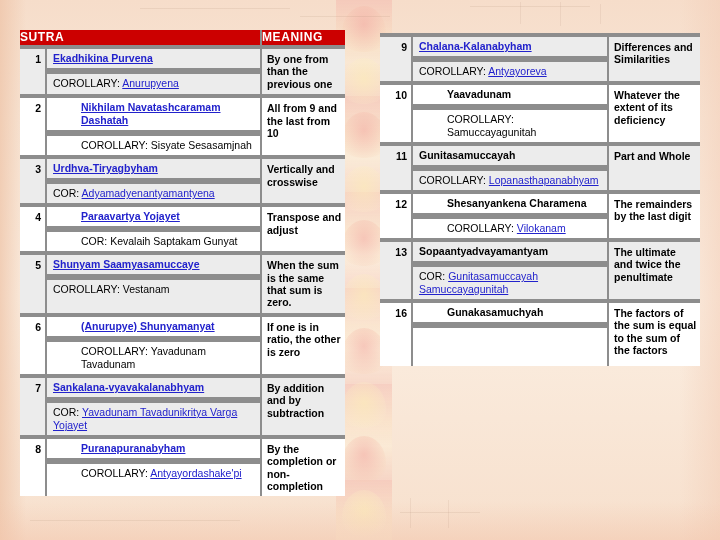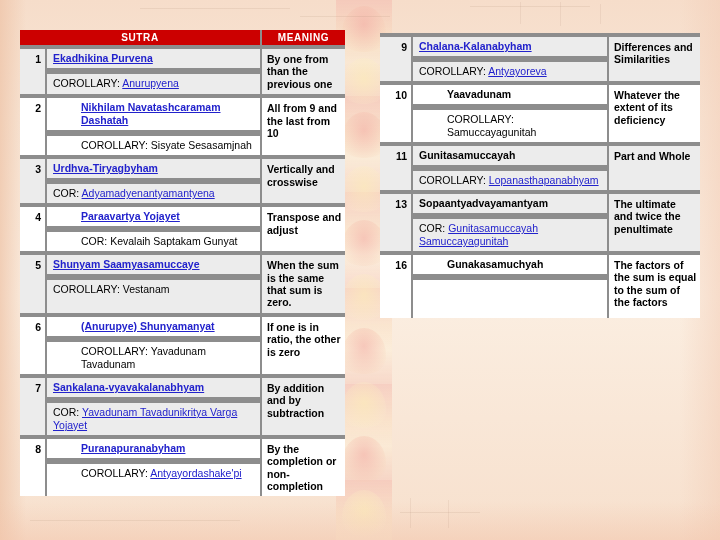--- a/index.html
+++ b/index.html
@@ -56,21 +56,21 @@
   table.sutra-table{
     border-collapse:collapse;width:100%;
     table-layout:fixed;
     background:#8d8d8d;
   }
   table.sutra-table td{padding:0;vertical-align:top;}
 
   
   .hdr td{
     background:#cc0000;color:#ffffff;
-    font-size:10px;font-weight:bold;text-align:center;
+    font-size:12px;font-weight:bold;text-align:left;
     letter-spacing:.6px;height:15px;line-height:15px;
   }
   .hdr td.h-sutra{border-right:2px solid #8d8d8d;}
 
   
   col.c-num{width:26px;}
   col.c-sutra{width:auto;}
   col.c-mean{width:84px;}
   #right-panel col.c-num{width:32px;}
   #right-panel col.c-mean{width:92px;}
@@ -255,20 +255,29 @@
         </tr>
         <tr class="rowgrp shade-a">
           <td class="num-cell">11</td>
           <td class="sutra-cell">
             <div class="line sutra-name"><span class="plain">Gunitasamuccayah</span></div>
             <div class="gapbar"></div>
             <div class="line"><span class="plain">COROLLARY: </span><span class="lnk">Lopanasthapanabhyam</span></div>
           </td>
           <td class="mean-cell">Part and Whole</td>
         </tr>
+        <tr class="rowgrp shade-b">
+          <td class="num-cell">12</td>
+          <td class="sutra-cell">
+            <div class="line sutra-name"><span class="plain">Shesanyankena Charamena</span></div>
+            <div class="gapbar"></div>
+            <div class="line"><span class="plain">COROLLARY: </span><span class="lnk">Vilokanam</span></div>
+          </td>
+          <td class="mean-cell">The remainders by the last digit</td>
+        </tr>
         <tr class="rowgrp shade-a">
           <td class="num-cell">13</td>
           <td class="sutra-cell">
             <div class="line sutra-name"><span class="plain">Sopaantyadvayamantyam</span></div>
             <div class="gapbar"></div>
             <div class="line"><span class="plain">COR: </span><span class="lnk">Gunitasamuccayah Samuccayagunitah</span></div>
           </td>
           <td class="mean-cell">The ultimate and twice the penultimate</td>
         </tr>
         <tr class="rowgrp shade-b">

